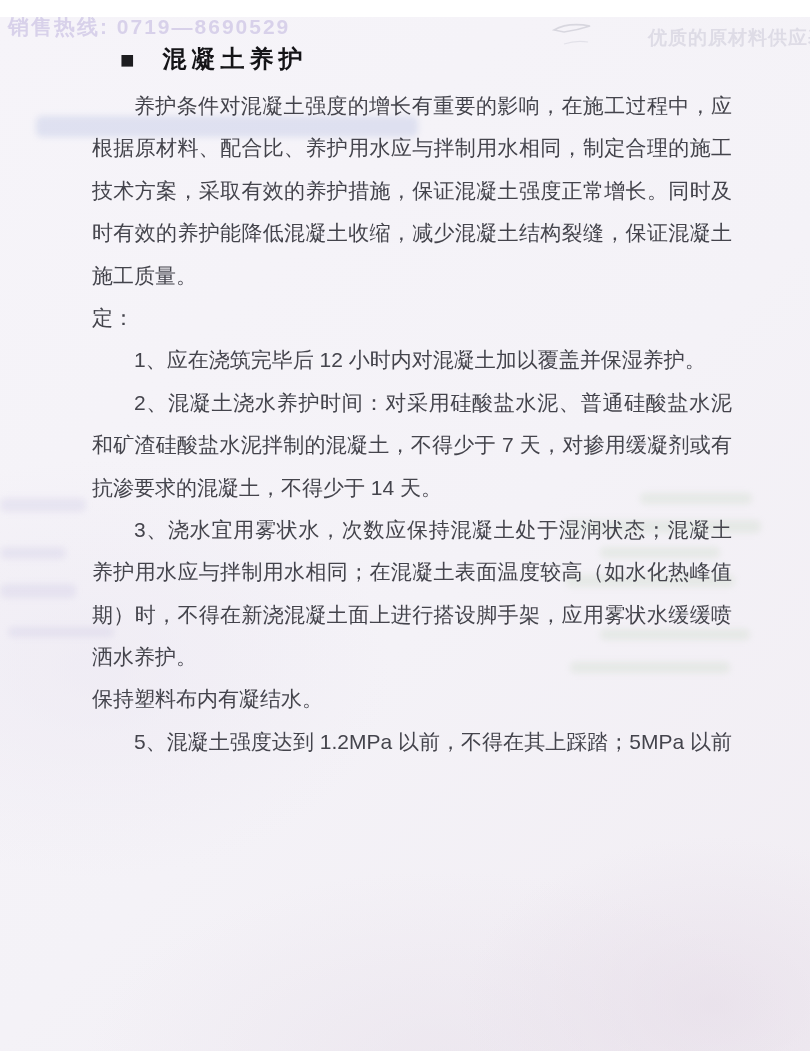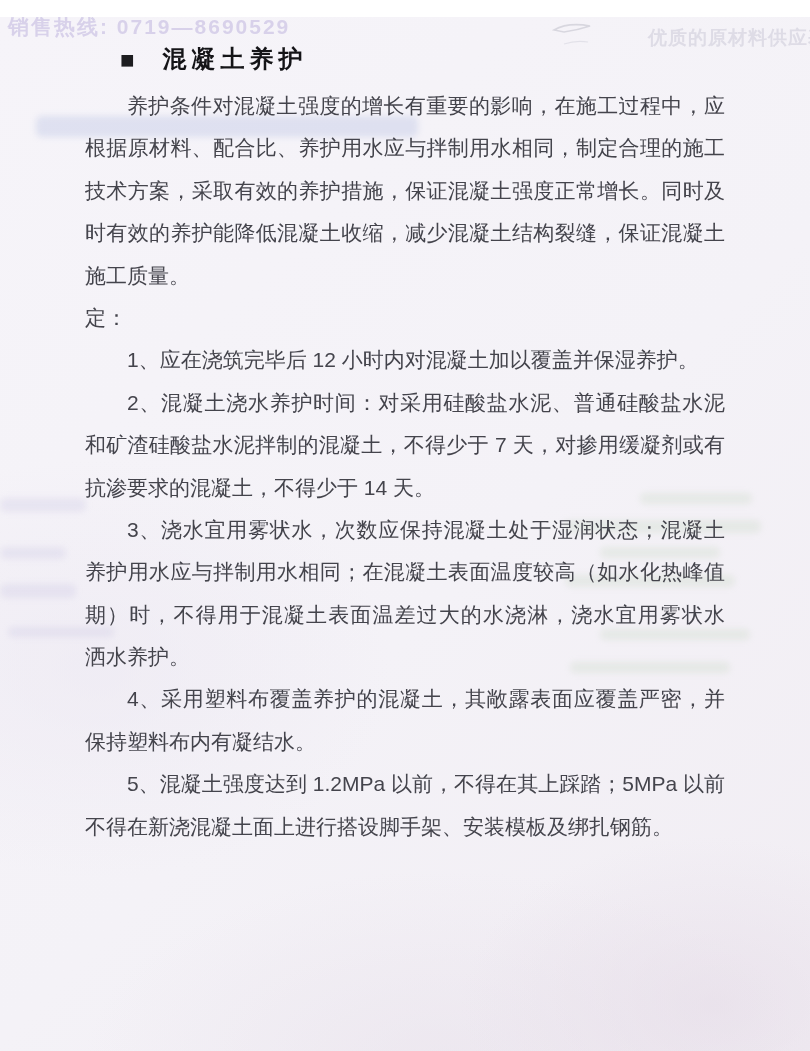--- a/index.html
+++ b/index.html
@@ -51,21 +51,21 @@
     font-size:24px;line-height:24px;color:#1d1d20;
     transform:translateY(1px);
   }
   .heading .title{
     margin-left:28px;
     font-size:24px;font-weight:bold;letter-spacing:5px;
     color:#141417;
   }
   
   .body-text{
-    position:absolute;top:68px;left:85px;width:640px;
+    position:absolute;top:68px;left:92px;width:640px;
     font-size:21px;line-height:42.4px;
   }
   .line{
     text-align:justify;text-align-last:justify;
     -moz-text-align-last:justify;
     text-justify:inter-character;
     white-space:normal;
     height:42.4px;overflow:visible;
   }
   .line.first{text-indent:42px;}
@@ -108,21 +108,19 @@
       <div class="line">技术方案，采取有效的养护措施，保证混凝土强度正常增长。同时及</div>
       <div class="line">时有效的养护能降低混凝土收缩，减少混凝土结构裂缝，保证混凝土</div>
       <div class="line last">施工质量。</div>
       <div class="line last">定：</div>
       <div class="line first last">1、应在浇筑完毕后 12 小时内对混凝土加以覆盖并保湿养护。</div>
       <div class="line first">2、混凝土浇水养护时间：对采用硅酸盐水泥、普通硅酸盐水泥</div>
       <div class="line">和矿渣硅酸盐水泥拌制的混凝土，不得少于 7 天，对掺用缓凝剂或有</div>
       <div class="line last">抗渗要求的混凝土，不得少于 14 天。</div>
       <div class="line first">3、浇水宜用雾状水，次数应保持混凝土处于湿润状态；混凝土</div>
       <div class="line">养护用水应与拌制用水相同；在混凝土表面温度较高（如水化热峰值</div>
-      <div class="line">期）时，不得用于混凝土表面温差过大的水浇淋，浇水宜用雾状水</div>
+      <div class="line">期）时，不得在新浇混凝土面上进行搭设脚手架，应用雾状水缓缓喷</div>
       <div class="line last">洒水养护。</div>
-      <div class="line first">4、采用塑料布覆盖养护的混凝土，其敞露表面应覆盖严密，并</div>
       <div class="line last">保持塑料布内有凝结水。</div>
       <div class="line first">5、混凝土强度达到 1.2MPa 以前，不得在其上踩踏；5MPa 以前</div>
-      <div class="line last">不得在新浇混凝土面上进行搭设脚手架、安装模板及绑扎钢筋。</div>
     </div>
 
 </div>
 
 </body></html>

